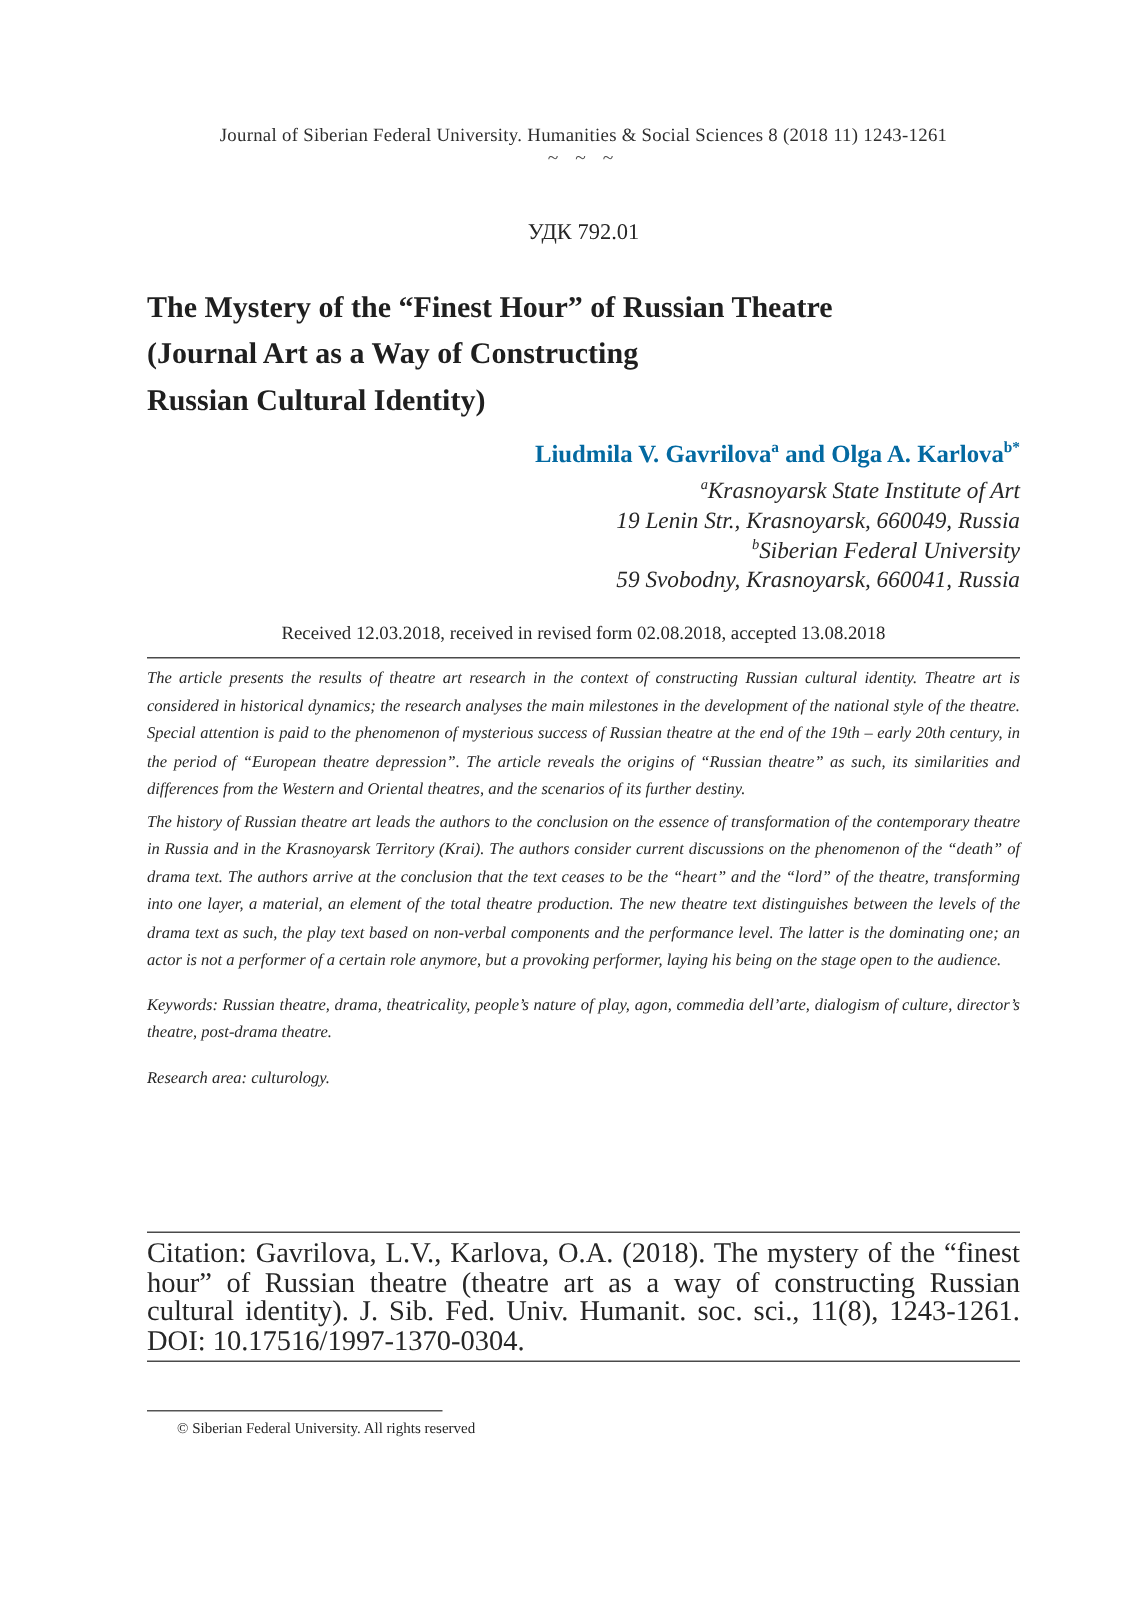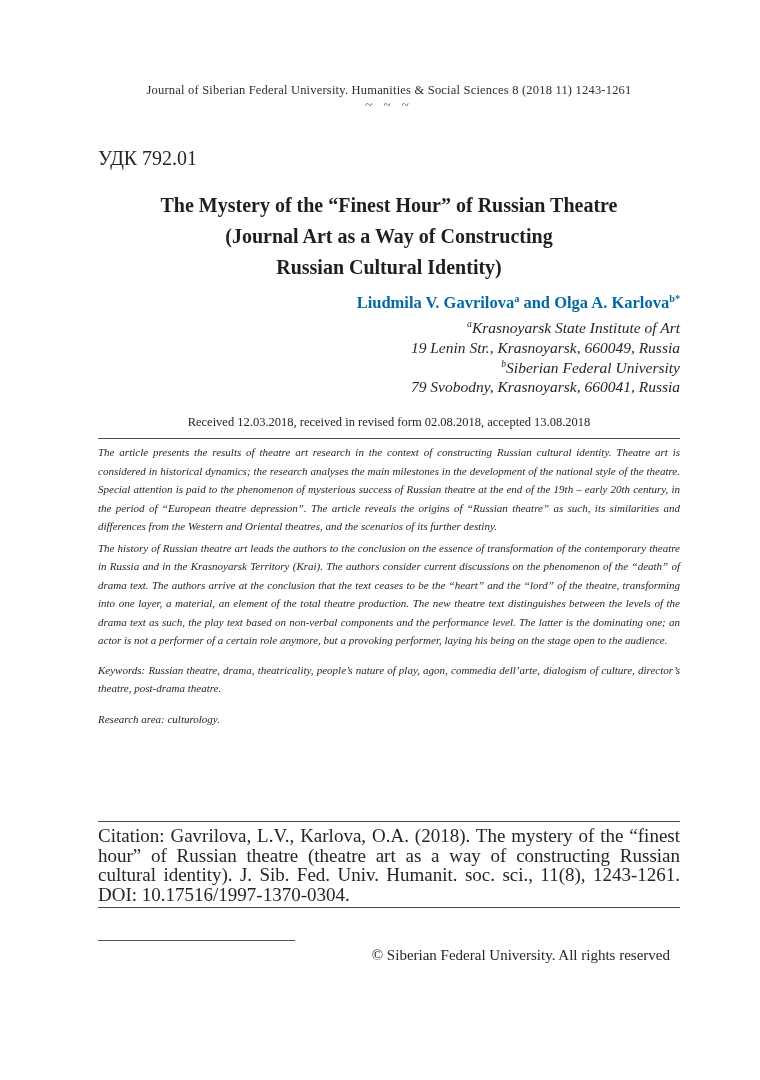--- a/index.html
+++ b/index.html
@@ -8,24 +8,24 @@
     width:760px; height:964px;
     background:#ffffff;
     font-family:"Liberation Serif","DejaVu Serif",serif;
     color:#262626;
     overflow:hidden;
   }
   .abs { position:absolute; left:98px; width:582px; }
 
   .journal-line { top:83px; text-align:center; font-size:12.5px; letter-spacing:0.2px; color:#2e2e2e; }
   .tildes { top:97px; text-align:center; font-size:13px; letter-spacing:4px; color:#454545; }
-  .udc { top:147px; font-size:20px; }
+  .udc { top:147px; font-size:15px;text-align:center; }
 
   .title { top:190px; margin:0; font-size:20px; font-weight:bold; line-height:31px; color:#1f1f1f; }
-  .title-line { display:block;text-align:center; }
+  .title-line { display:block; }
 
   .authors-wrap { top:293px; text-align:right; }
   .authors-line { font-size:16.5px; font-weight:bold; margin-bottom:5px; color:#0369a1; }
   .affiliation { font-size:15.5px; font-style:italic; line-height:19.8px; }
   sup { font-size:62%; line-height:0; vertical-align:super; }
 
   .received { top:415px; text-align:center; font-size:12.5px; }
 
   .abstract-section {
     top:438px;
@@ -42,21 +42,21 @@
   .citation-section {
     top:821px;
     border-top:1.4px solid #4a4a4a;
     border-bottom:1.4px solid #4a4a4a;
     padding:4px 0 3px 0;
     font-size:19px; line-height:19.5px; text-align:justify;
   }
   .citation-section p { margin:0; }
 
   .footnote-rule { top:940px; width:197px; height:0; border-top:1.3px solid #555555; }
-  .copyright { top:947px; left:130px; width:540px; font-size:15px;text-align:right; }
+  .copyright { top:947px; left:118px; width:540px; font-size:10px; }
   .corresponding-row { top:963px; font-size:12.5px; }
   .fn-marker { position:absolute; left:2px; top:0; }
   .fn-text { display:block; margin-left:20px; }
 
   .page-number { top:1025px; text-align:center; font-size:13.5px; letter-spacing:0.5px; color:#a16207; }
 </style>
 </head>
 <body>
 
 <div class="page">
@@ -69,21 +69,21 @@
     <span class="title-line">The Mystery of the “Finest Hour” of Russian Theatre</span>
     <span class="title-line">(Journal Art as a Way of Constructing</span>
     <span class="title-line">Russian Cultural Identity)</span>
   </h1>
 
   <div class="abs authors-wrap">
     <div class="authors-line"><span>Liudmila V. Gavrilova</span><sup>a</sup><span> and </span><span>Olga A. Karlova</span><sup>b*</sup></div>
     <div class="affiliation"><sup>a</sup><span>Krasnoyarsk State Institute of Art</span></div>
     <div class="affiliation"><sup></sup><span>19 Lenin Str., Krasnoyarsk, 660049, Russia</span></div>
     <div class="affiliation"><sup>b</sup><span>Siberian Federal University</span></div>
-    <div class="affiliation"><sup></sup><span>79 Svobodny, Krasnoyarsk, 660041, Russia</span></div>
+    <div class="affiliation"><sup></sup><span>59 Svobodny, Krasnoyarsk, 660041, Russia</span></div>
   </div>
 
   <div class="abs received">Received 12.03.2018, received in revised form 02.08.2018, accepted 13.08.2018</div>
 
   <div class="abs abstract-section">
     <p class="abstract-p1">The article presents the results of theatre art research in the context of constructing Russian cultural identity. Theatre art is considered in historical dynamics; the research analyses the main milestones in the development of the national style of the theatre. Special attention is paid to the phenomenon of mysterious success of Russian theatre at the end of the 19th – early 20th century, in the period of “European theatre depression”. The article reveals the origins of “Russian theatre” as such, its similarities and differences from the Western and Oriental theatres, and the scenarios of its further destiny.</p>
     <p class="abstract-p2">The history of Russian theatre art leads the authors to the conclusion on the essence of transformation of the contemporary theatre in Russia and in the Krasnoyarsk Territory (Krai). The authors consider current discussions on the phenomenon of the “death” of drama text. The authors arrive at the conclusion that the text ceases to be the “heart” and the “lord” of the theatre, transforming into one layer, a material, an element of the total theatre production. The new theatre text distinguishes between the levels of the drama text as such, the play text based on non-verbal components and the performance level. The latter is the dominating one; an actor is not a performer of a certain role anymore, but a provoking performer, laying his being on the stage open to the audience.</p>
     <p class="keywords">Keywords: Russian theatre, drama, theatricality, people’s nature of play, agon, commedia dell’arte, dialogism of culture, director’s theatre, post-drama theatre.</p>
     <p class="research-area">Research area: culturology.</p>
   </div>

